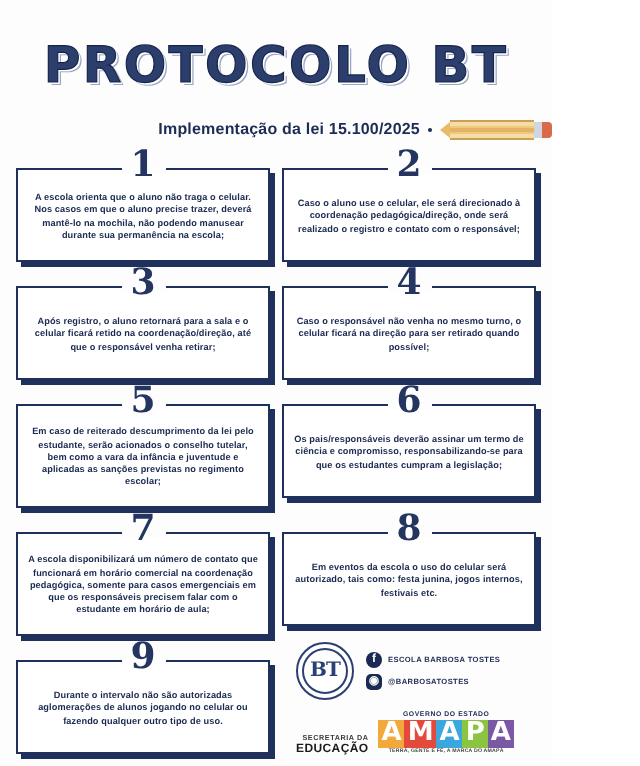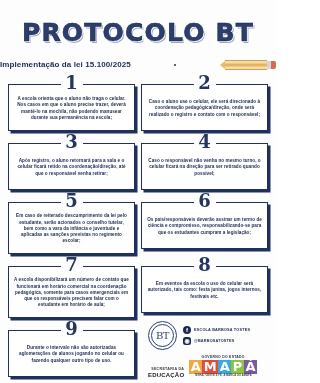--- a/index.html
+++ b/index.html
@@ -17,21 +17,21 @@
   .title{
     font-family:"DejaVu Sans", sans-serif;
     font-size:25px;line-height:26px;font-weight:bold;
     letter-spacing:1.2px;
     color:#2c3e6b;
     -webkit-text-stroke:0.6px #17254c;
     text-shadow:1px 1px 0 #ffffff, 1.6px 1.6px 0 #9aa8c4;
     margin:14px;
   }
   .subtitle-row{
-    display:flex;align-items:center;justify-content:space-between;
+    display:flex;align-items:center;justify-content:flex-end;
     gap:4px;margin-top:1px;
   }
   .subtitle{
     font-size:8px;line-height:9px;font-weight:bold;
     color:#1d2c55;letter-spacing:0.1px;white-space:nowrap;
   }
   .dot{width:2px;height:2px;border-radius:50%;background:#1d2c55;flex:none;}
   
   .pencil{display:flex;align-items:center;height:8px;flex:none;}
   .pencil .tip{
@@ -96,21 +96,21 @@
   .crest{
     width:27px;height:27px;border-radius:50%;flex:none;
     border:1.4px solid #2a3f73;background:#ffffff;
     display:flex;align-items:center;justify-content:center;position:relative;
   }
   .crest::after{
     content:"";position:absolute;top:2px;left:2px;right:2px;bottom:2px;
     border:0.8px solid #2a3f73;border-radius:50%;
   }
   .crest span{
-    font-family:"DejaVu Serif", serif;font-weight:normal;font-size:10px;
+    font-family:"DejaVu Serif", serif;font-weight:bold;font-size:10px;
     color:#2a3f73;letter-spacing:-0.5px;z-index:2;
   }
   .socials{display:flex;flex-direction:column;gap:3px;}
   .soc{display:flex;align-items:center;gap:3px;}
   .soc-ico{
     width:8px;height:8px;border-radius:50%;background:#1b2a52;flex:none;
     display:flex;align-items:center;justify-content:center;
     color:#fff;font-size:6px;font-weight:bold;line-height:8px;
   }
   .soc-ico.ig{border-radius:2.5px;}

